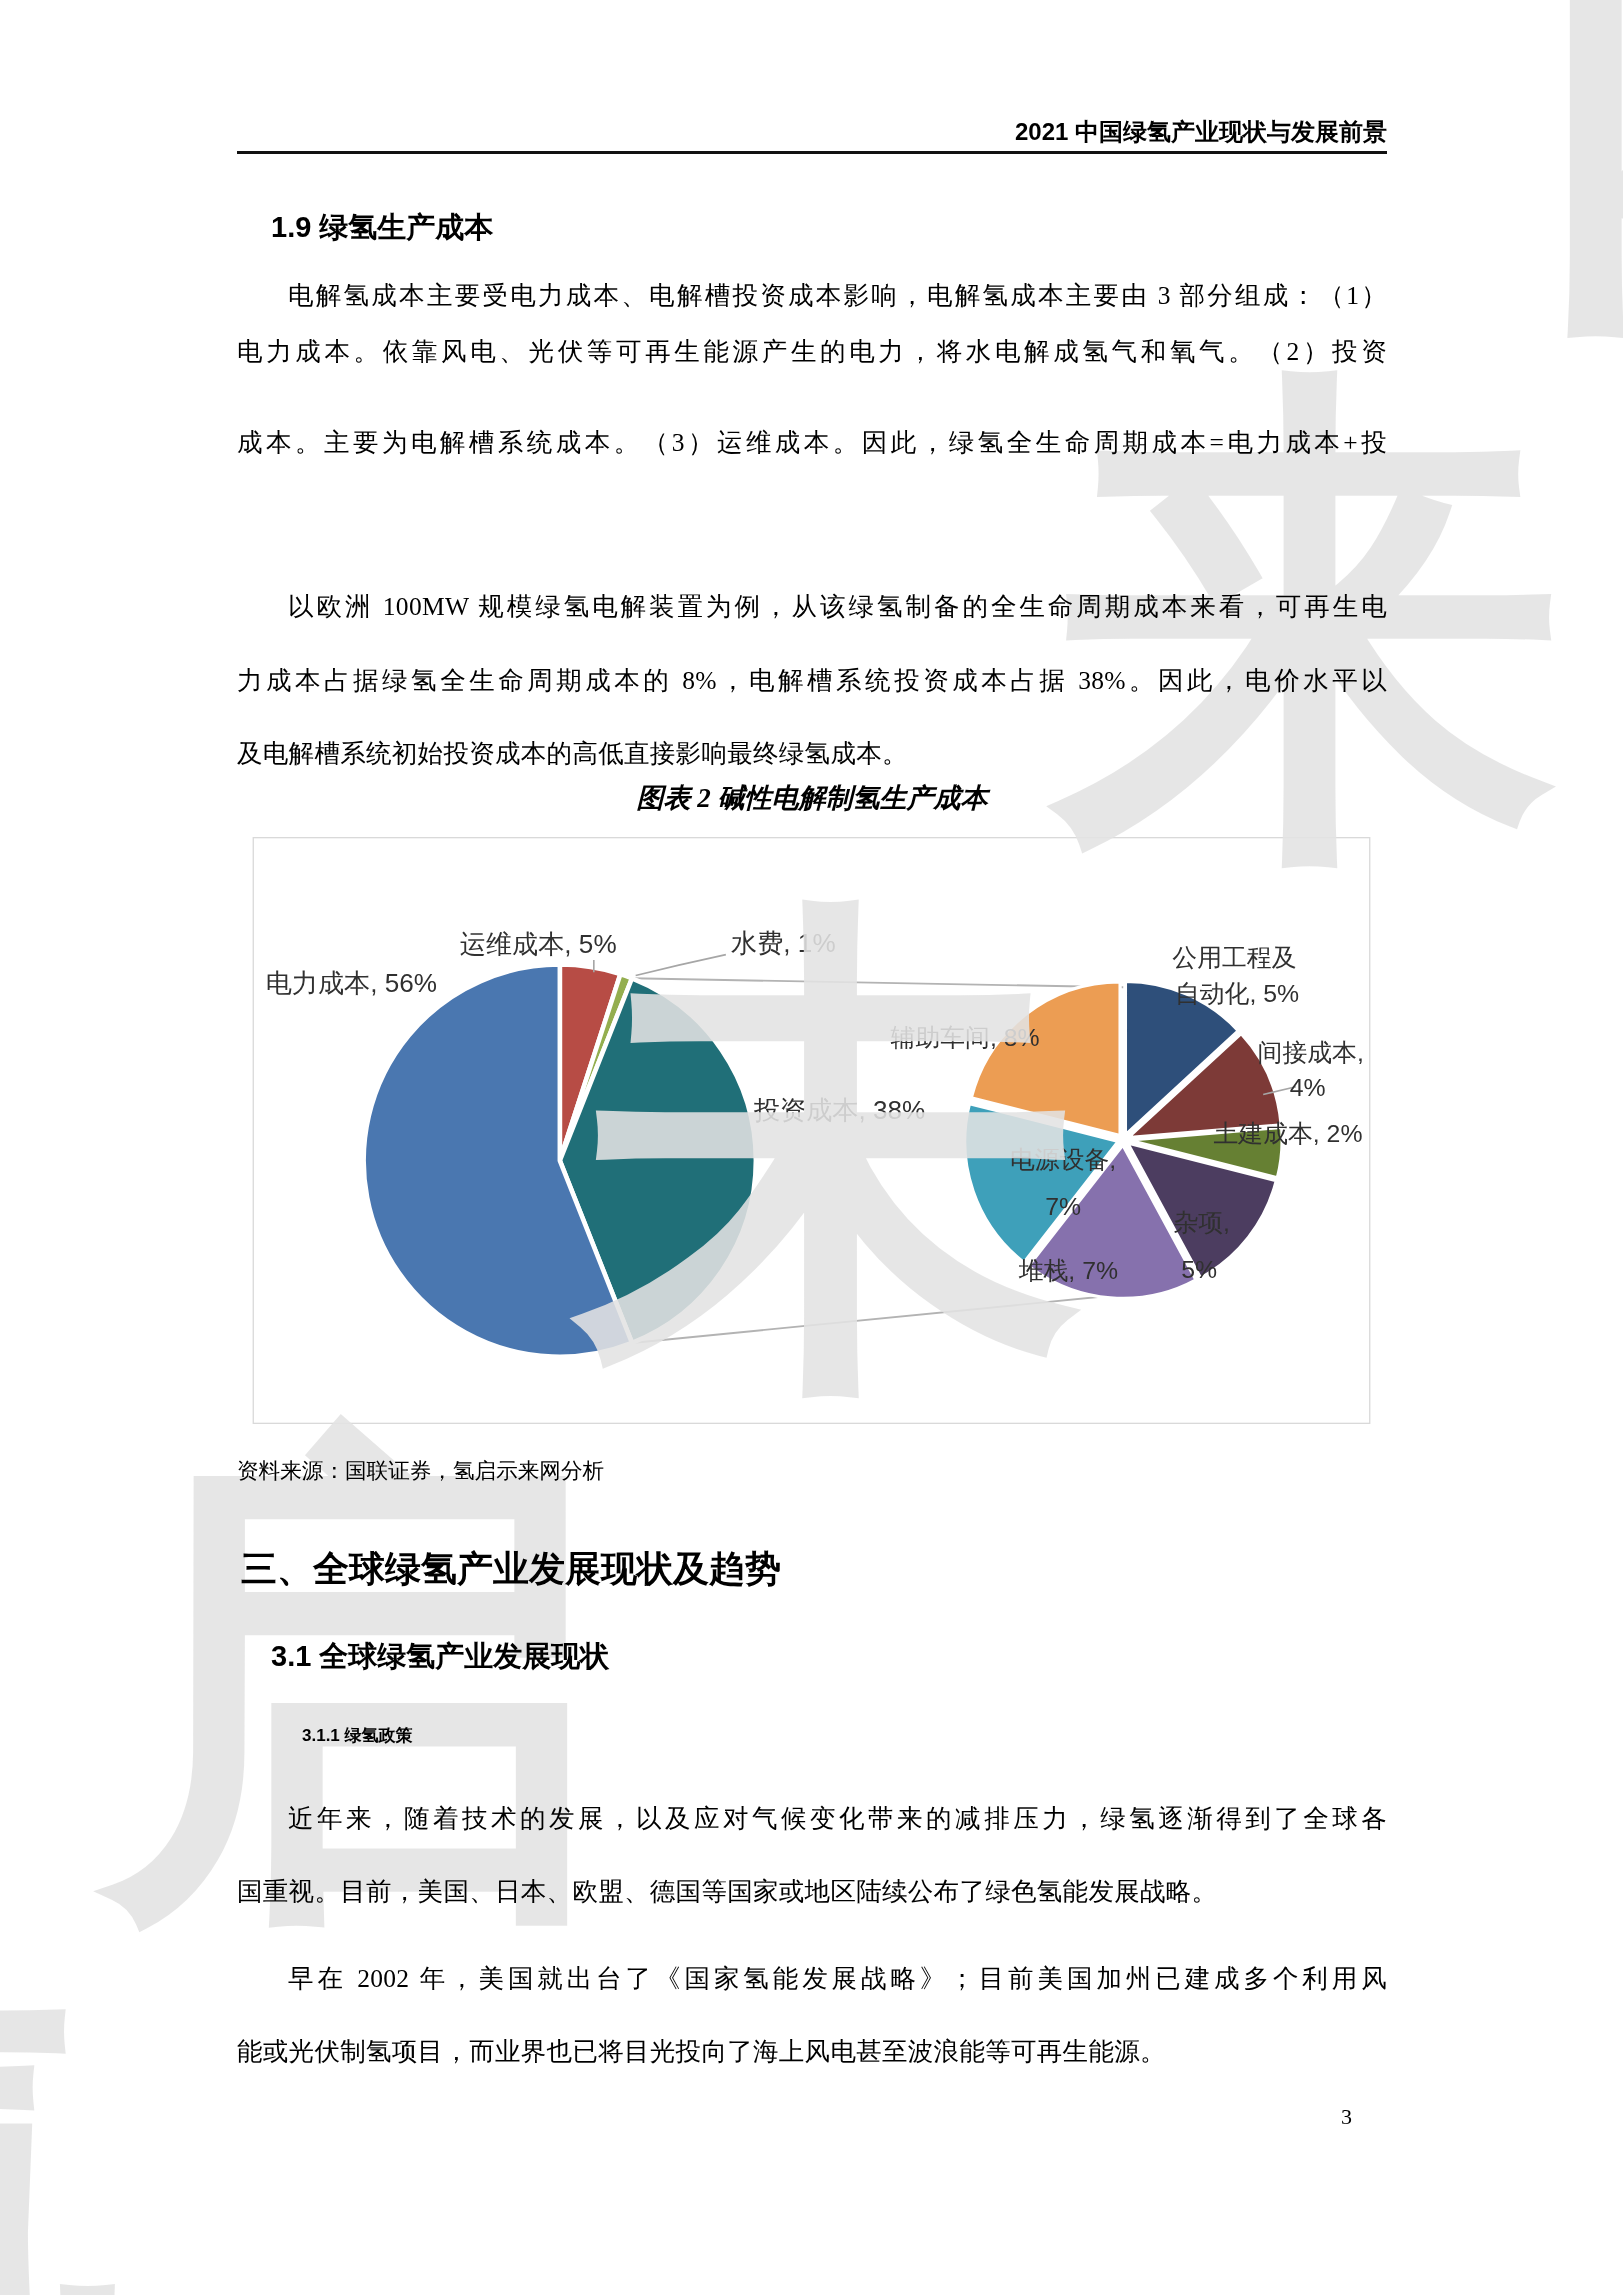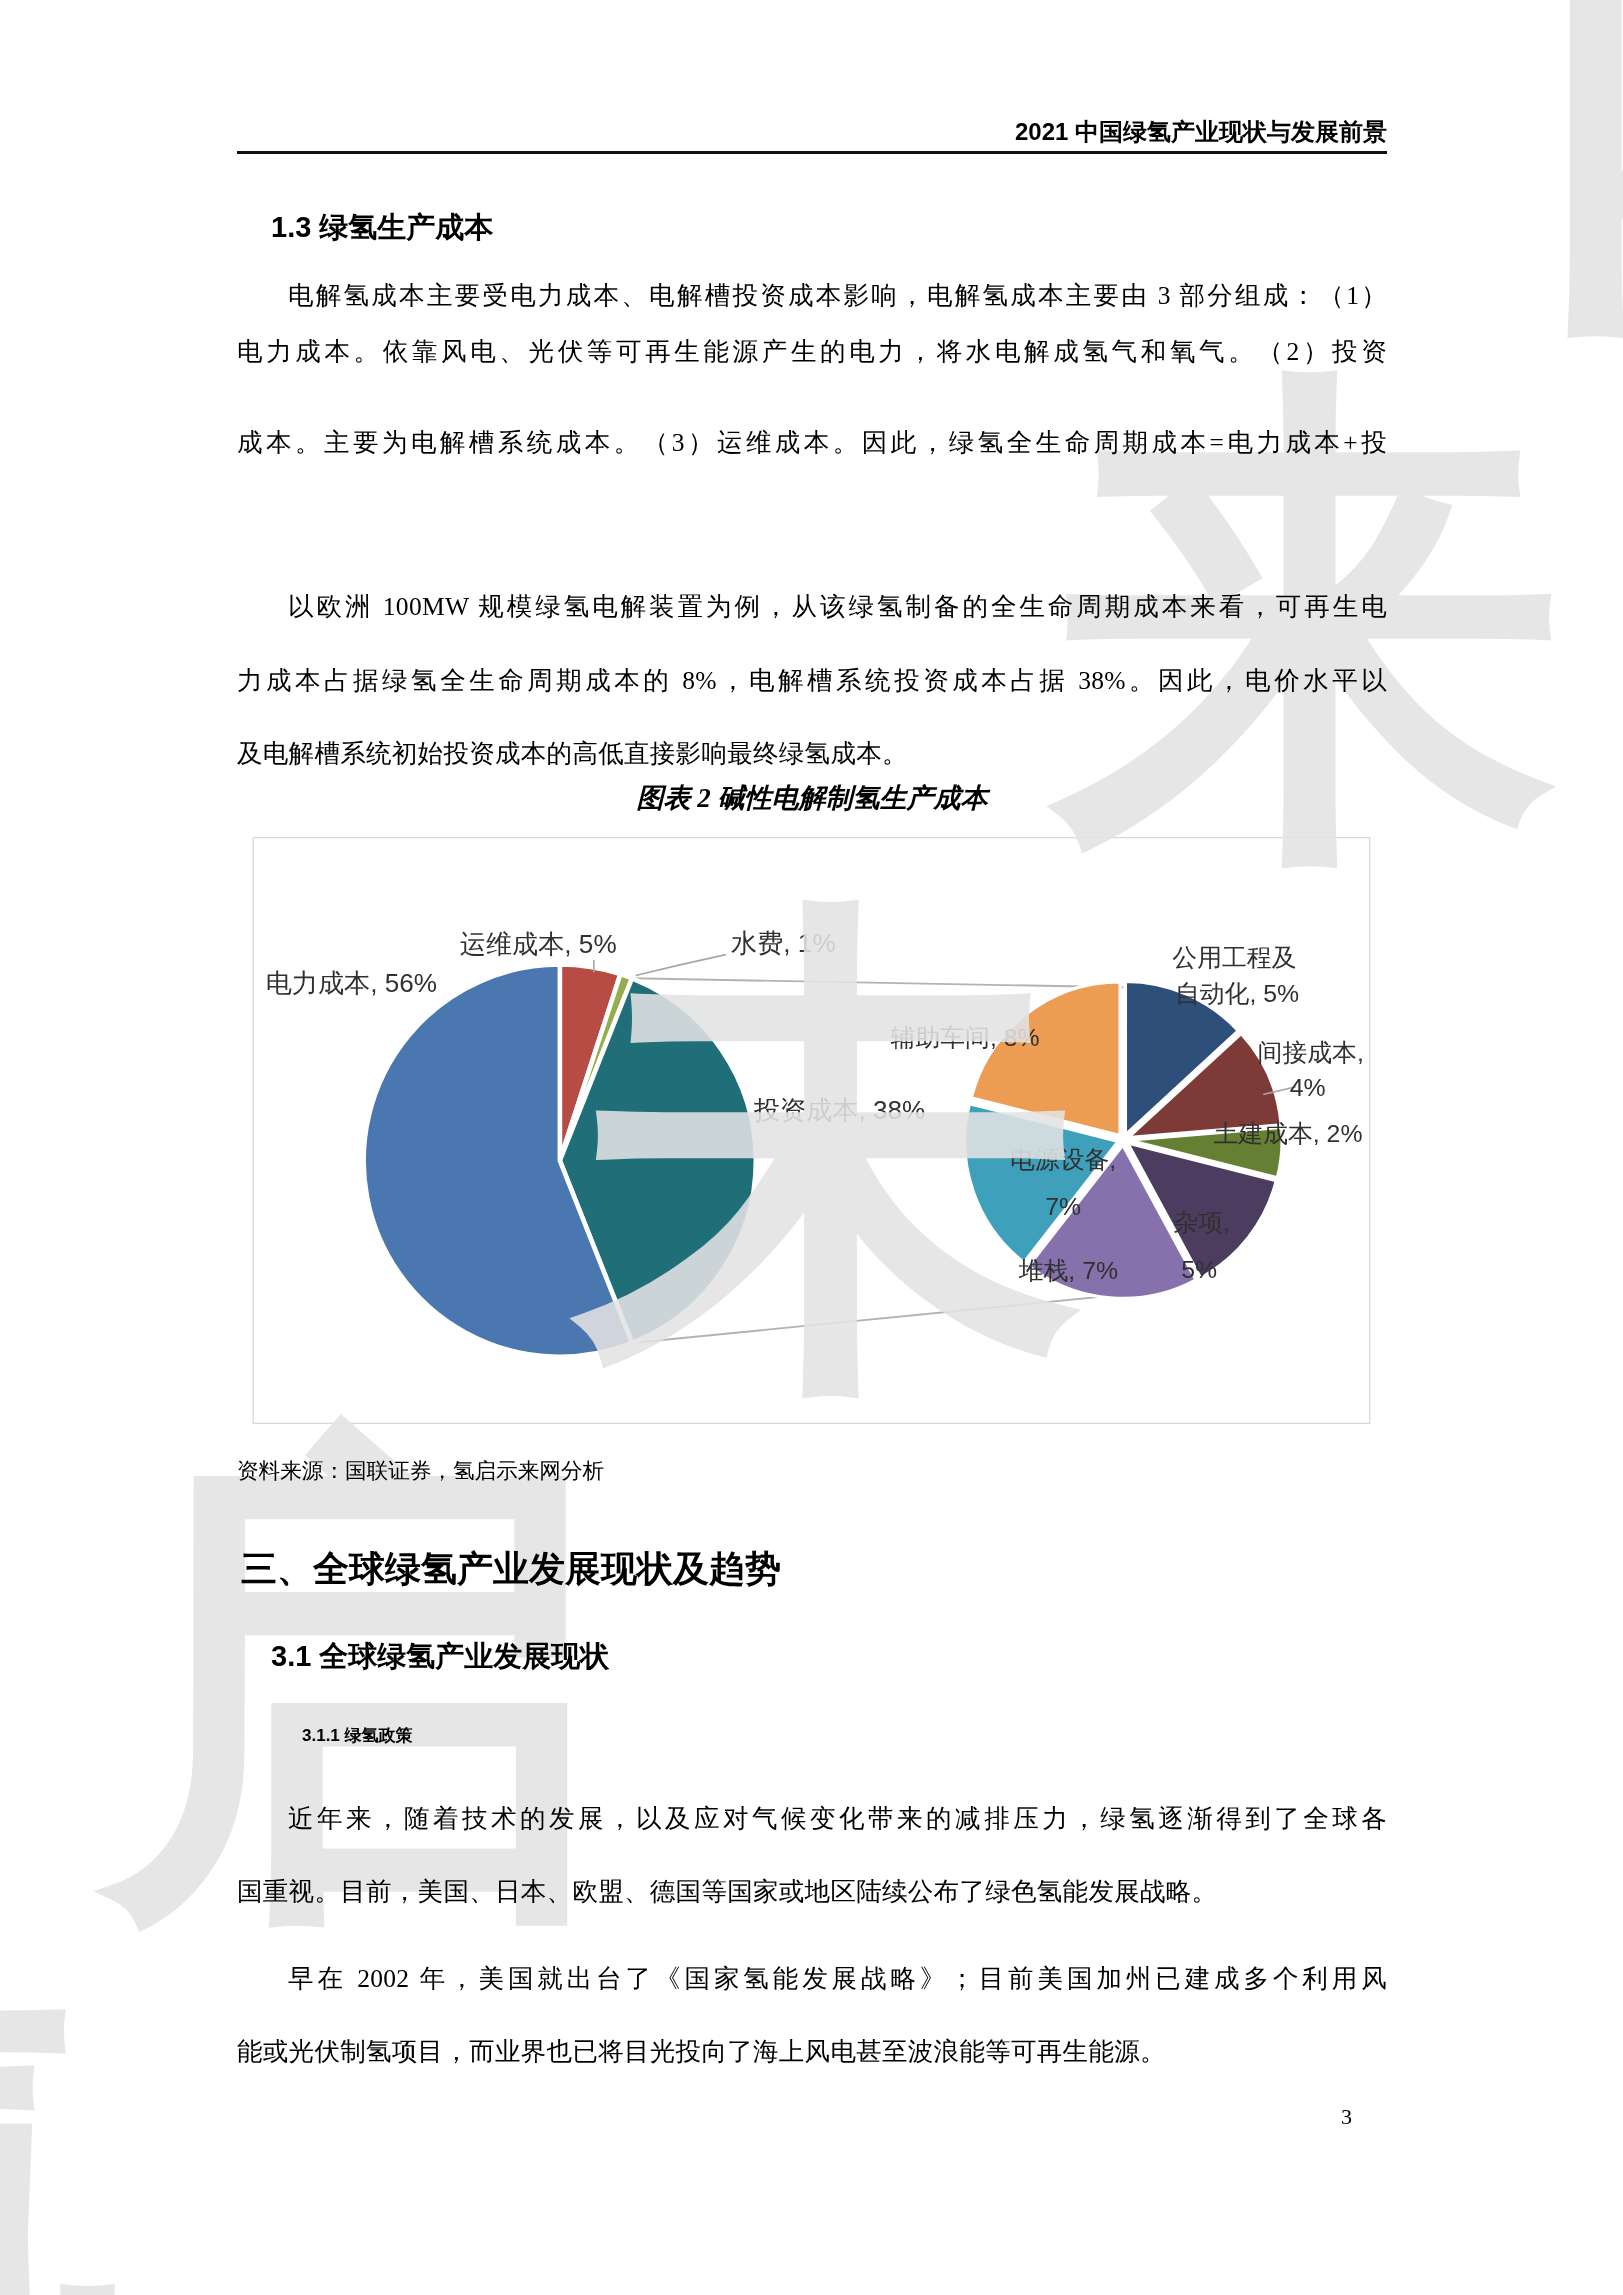--- a/index.html
+++ b/index.html
@@ -51,21 +51,21 @@
 
   <span class="wm-char wm1">氢</span>
   <span class="wm-char wm2">启</span>
   <span class="wm-char wm3">未</span>
   <span class="wm-char wm4">来</span>
   <span class="wm-char wm5">网</span>
 
   <div class="hdr-title">2021 中国绿氢产业现状与发展前景</div>
   <div class="hdr-rule"></div>
 
-  <h2 class="h22">1.3 绿氢生产成本</h2>
+  <h2 class="h22">1.9 绿氢生产成本</h2>
 
   <div class="bline jfull ind" style="top:278px">电解氢成本主要受电力成本、电解槽投资成本影响，电解氢成本主要由 3 部分组成：（1）</div>
   <div class="bline jfull" style="top:334px">电力成本。依靠风电、光伏等可再生能源产生的电力，将水电解成氢气和氧气。（2）投资</div>
   <div class="bline jfull" style="top:425px">成本。主要为电解槽系统成本。（3）运维成本。因此，绿氢全生命周期成本=电力成本+投</div>
 
   <div class="bline jfull ind" style="top:589px">以欧洲 100MW 规模绿氢电解装置为例，从该绿氢制备的全生命周期成本来看，可再生电</div>
   <div class="bline jfull" style="top:663px">力成本占据绿氢全生命周期成本的 8%，电解槽系统投资成本占据 38%。因此，电价水平以</div>
   <div class="bline" style="top:736px">及电解槽系统初始投资成本的高低直接影响最终绿氢成本。</div>
 
   <div class="fig-title">图表 2 碱性电解制氢生产成本</div>

